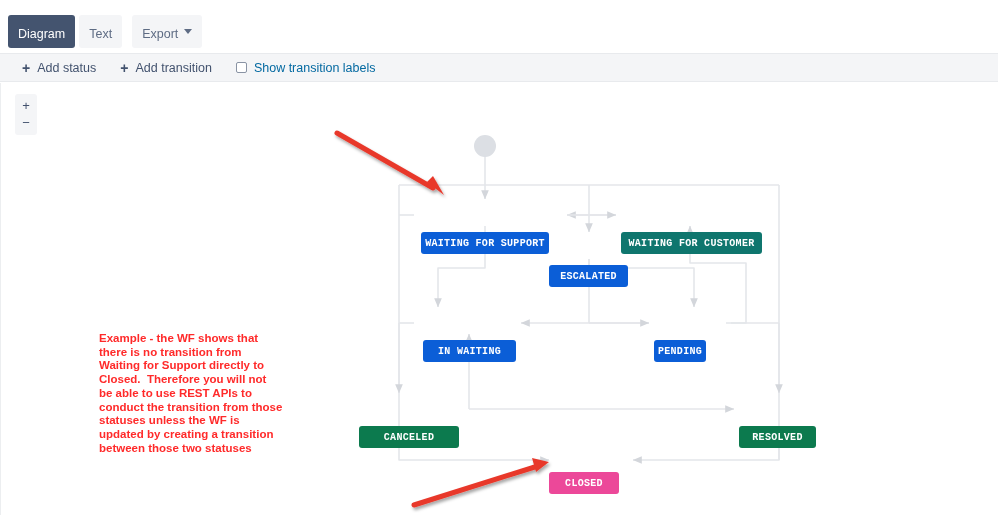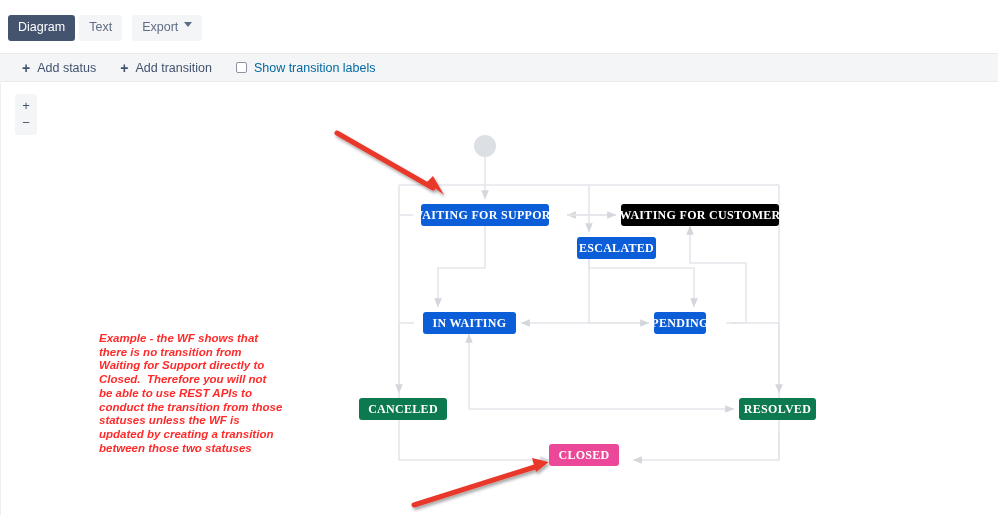--- a/index.html
+++ b/index.html
@@ -28,21 +28,21 @@
   .tabs {
     position: absolute;
     left: 8px; top: 15px;
     display: flex;
     align-items: center;
     gap: 4px;
   }
   .tab {
     font-size: 12.5px;
     line-height: 1;
-    padding: 6px 10px 7px 10px;
+    padding: 13px 10px 7px 10px;
     border-radius: 3px;
     color: #5e6c84;
     background: #f4f5f7;
     cursor: pointer;
     white-space: nowrap;
     border: none;
     font-family: "Liberation Sans", sans-serif;
   }
   .tab.active {
     background: #44546f;
@@ -159,47 +159,47 @@
     position: absolute;
     left: 98px; top: 249px;
     width: 184px;
     color: #ff2a2a;
     font-size: 11.5px;
     font-weight: bold;
     line-height: 13.7px;
     font-family: "Liberation Sans", sans-serif;
     white-space: pre-wrap;
     z-index: 15;
-    font-style: italic;
   }
 
   
   .diagram {
     position: absolute;
     left: 0; top: 0;
     width: 998px; height: 432px;
   }
 
   
   .node {
     position: absolute;
     height: 22px;
     border-radius: 3px;
     display: flex;
     align-items: center;
     justify-content: center;
     color: #ffffff;
-    font-size: 12px;
+    font-size: 10px;
     font-weight: bold;
     letter-spacing: 0.3px;
     white-space: nowrap;
     cursor: pointer;
     z-index: 10;
     box-sizing: border-box;
-    font-family: Liberation Serif, serif;
+    font-family: Liberation Mono, monospace;
+    margin-top: 28px;
   }
   .start-dot {
     position: absolute;
     width: 22px; height: 22px;
     border-radius: 50%;
     background: #dcdfe4;
     z-index: 10;
   }
 </style>
 </head>
@@ -299,22 +299,22 @@
         <path d="M336,50 L432,105" stroke="#e8392c" stroke-width="5" stroke-linecap="round" fill="none"></path>
         <path d="M443,112 L426,99 L432,93 z" fill="#e8392c"></path>
         <path d="M413,422 L537,383" stroke="#e8392c" stroke-width="5" stroke-linecap="round" fill="none"></path>
         <path d="M548,379 L531,375 L535,389 z" fill="#e8392c"></path>
       </g>
     </svg>
 
     <div class="start-dot" style="left:473px; top:52px;"></div>
 
     <div class="node" style="left:420px; top:121px; width:128px; background:#0b5ed7;">WAITING FOR SUPPORT</div>
-    <div class="node" style="left:620px; top:121px; width:158px; background:#000000;">WAITING FOR CUSTOMER</div>
-    <div class="node" style="left:576px; top:154px; width:79px; background:#0b5ed7;">ESCALATED</div>
+    <div class="node" style="left:620px; top:121px; width:141px; background:#0f766e;">WAITING FOR CUSTOMER</div>
+    <div class="node" style="left:548px; top:154px; width:79px; background:#0b5ed7;">ESCALATED</div>
     <div class="node" style="left:422px; top:229px; width:93px; background:#0b5ed7;">IN WAITING</div>
     <div class="node" style="left:653px; top:229px; width:52px; background:#0b5ed7;">PENDING</div>
-    <div class="node" style="left:358px; top:315px; width:88px; background:#0c7a4e;">CANCELED</div>
+    <div class="node" style="left:358px; top:315px; width:100px; background:#0c7a4e;">CANCELED</div>
     <div class="node" style="left:738px; top:315px; width:77px; background:#0c7a4e;">RESOLVED</div>
     <div class="node" style="left:548px; top:361px; width:70px; background:#ec4899;">CLOSED</div>
 
   </div>
 </div>
 
 </body></html>

